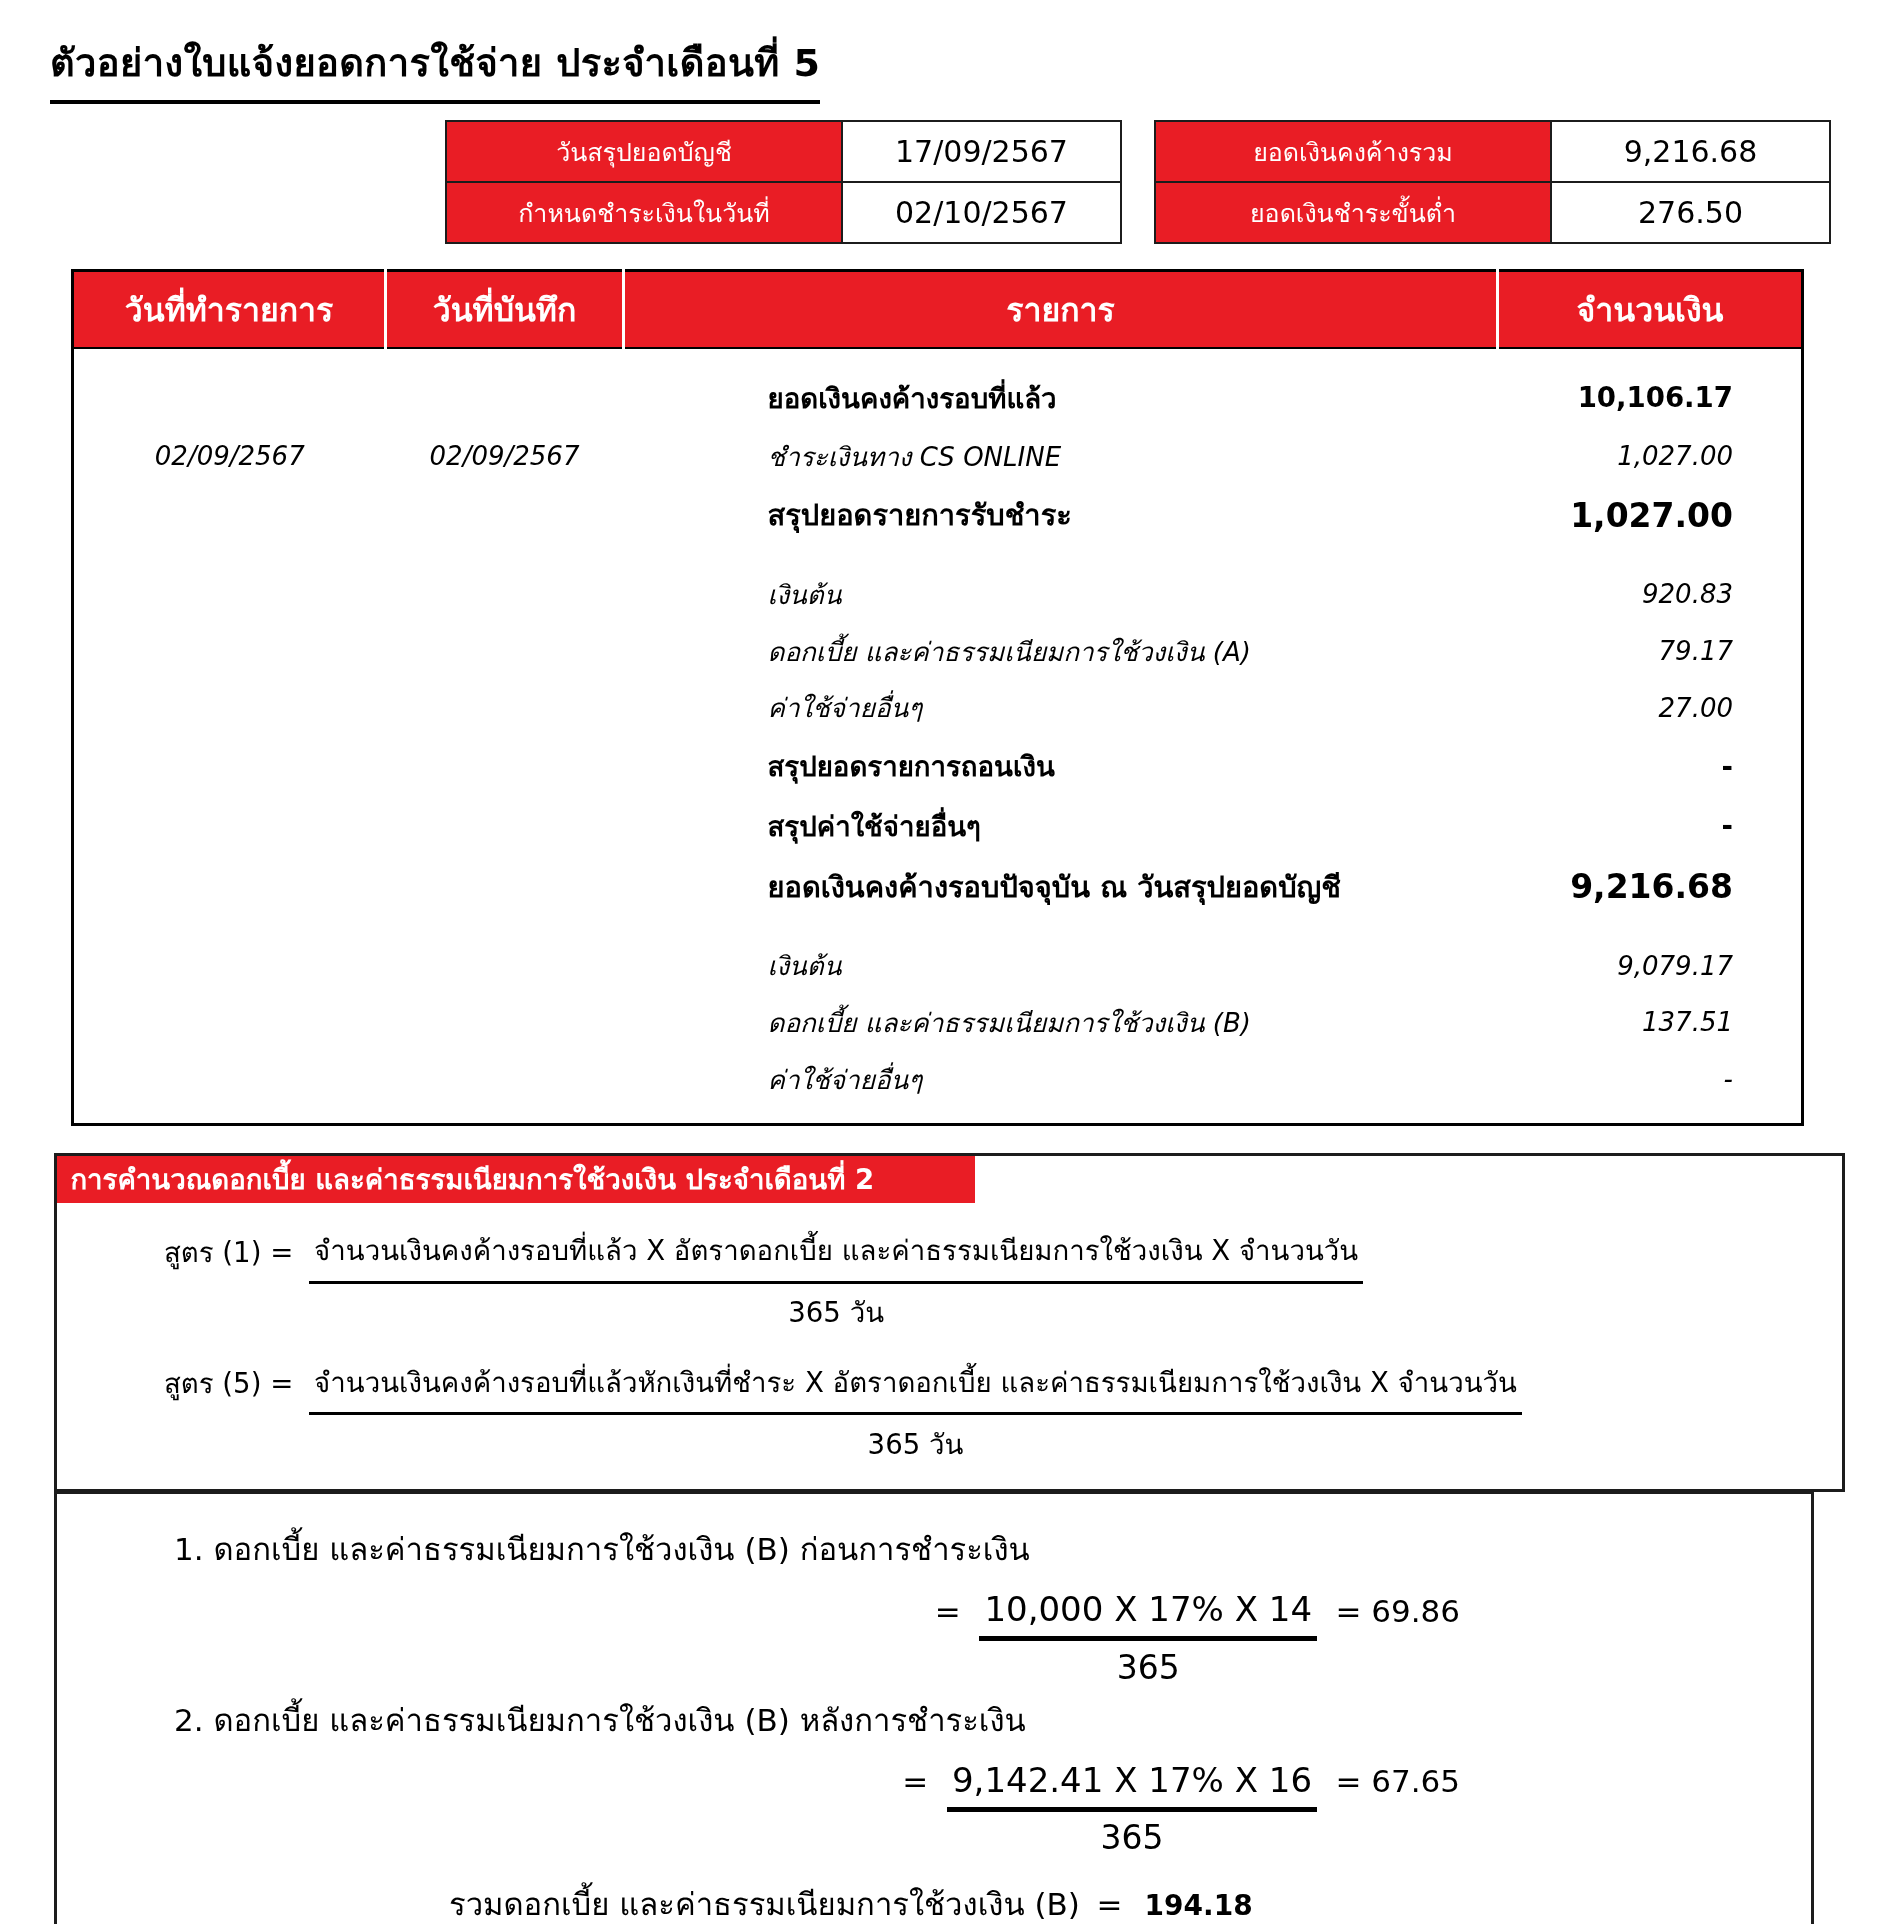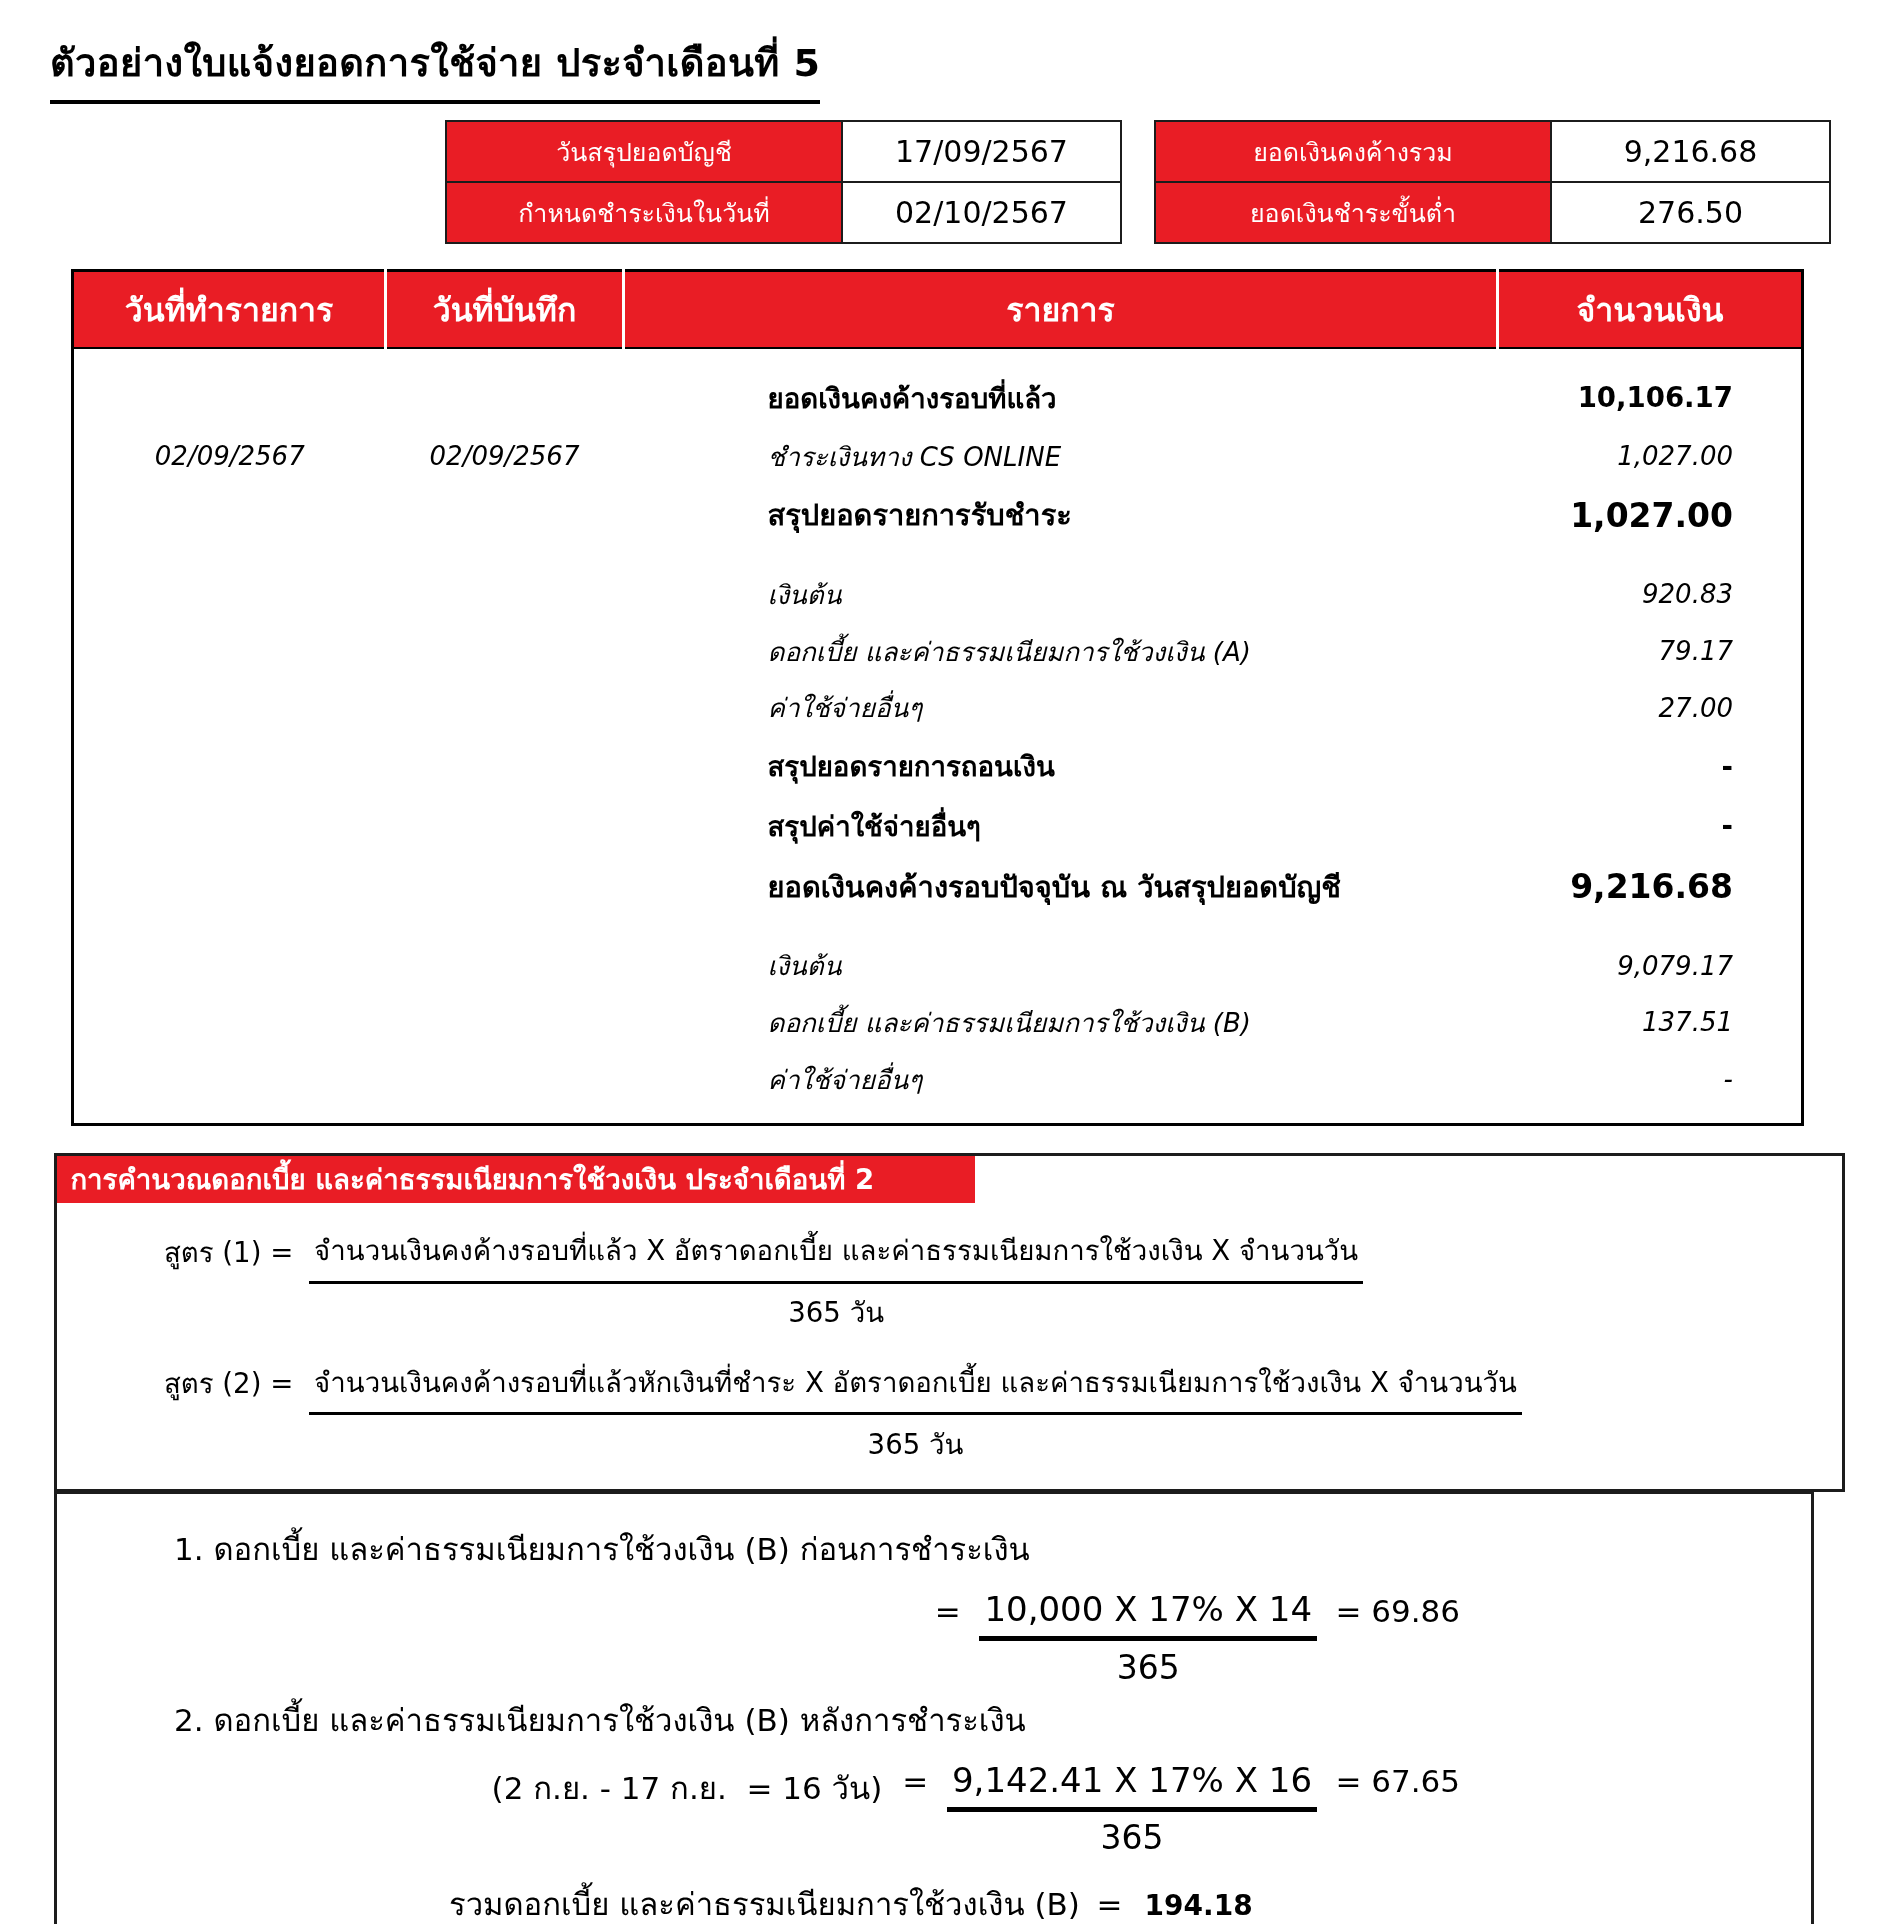--- a/index.html
+++ b/index.html
@@ -273,21 +273,21 @@
 
     <div class="formula">
       <span class="f-label">สูตร (1) = </span>
       <span class="fraction">
         <span class="num" style="display:block">จำนวนเงินคงค้างรอบที่แล้ว X  อัตราดอกเบี้ย และค่าธรรมเนียมการใช้วงเงิน X จำนวนวัน</span>
         <span class="den" style="display:block">365 วัน</span>
       </span>
     </div>
 
     <div class="formula">
-      <span class="f-label">สูตร (2) = </span>
+      <span class="f-label">สูตร (5) = </span>
       <span class="fraction">
         <span class="num" style="display:block">จำนวนเงินคงค้างรอบที่แล้วหักเงินที่ชำระ X  อัตราดอกเบี้ย และค่าธรรมเนียมการใช้วงเงิน X จำนวนวัน</span>
         <span class="den" style="display:block">365 วัน</span>
       </span>
     </div>
   </div>
 
   <div class="calc-box2">
 
     <div class="ex-title">1. ดอกเบี้ย และค่าธรรมเนียมการใช้วงเงิน (B) ก่อนการชำระเงิน</div>
@@ -295,21 +295,20 @@
       <span class="eq">=</span>
       <span class="fraction">
         <span class="num" style="display:block">10,000 X 17% X 14</span>
         <span class="den" style="display:block">365</span>
       </span>
       <span class="result">= 69.86</span>
     </div>
 
     <div class="ex-title">2. ดอกเบี้ย และค่าธรรมเนียมการใช้วงเงิน (B) หลังการชำระเงิน</div>
     <div class="ex-calc">
-      <span class="period">(2 ก.ย. - 17 ก.ย.  = 16 วัน)</span>
       <span class="eq">=</span>
       <span class="fraction">
         <span class="num" style="display:block">9,142.41 X 17% X 16</span>
         <span class="den" style="display:block">365</span>
       </span>
       <span class="result">= 67.65</span>
     </div>
 
     <div class="ex-total">
       <span class="t-label">รวมดอกเบี้ย และค่าธรรมเนียมการใช้วงเงิน (B)</span>

